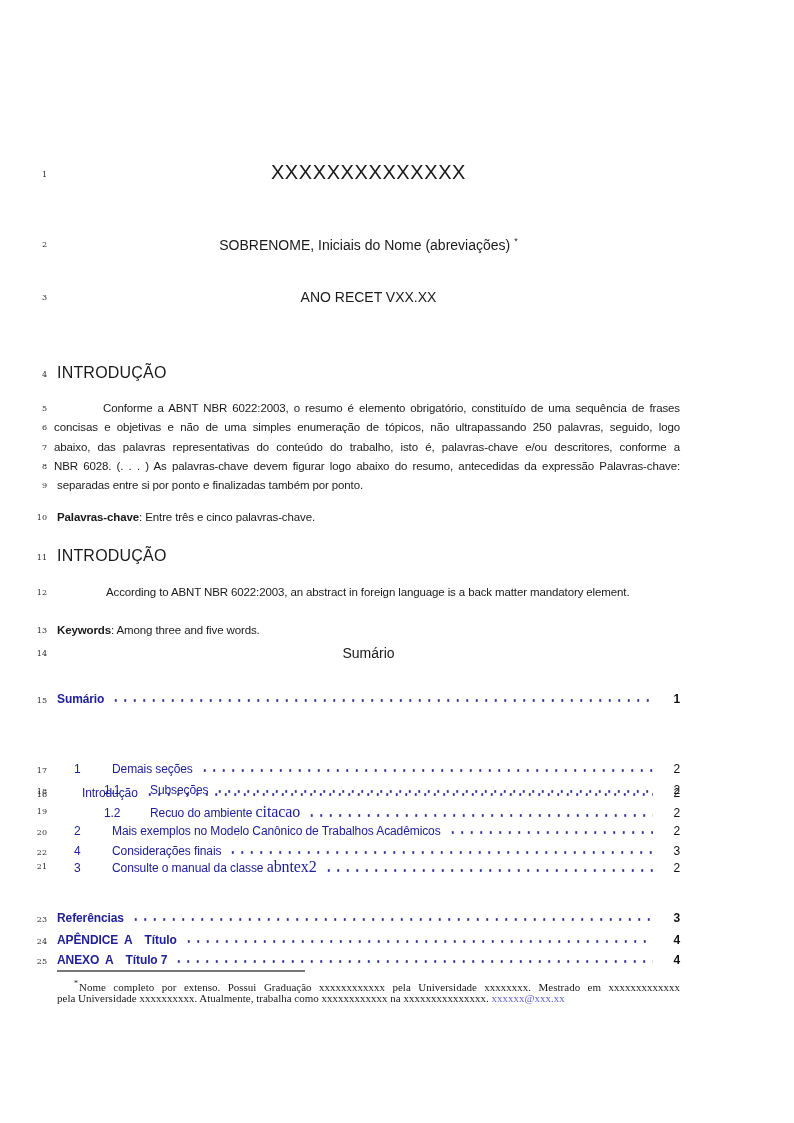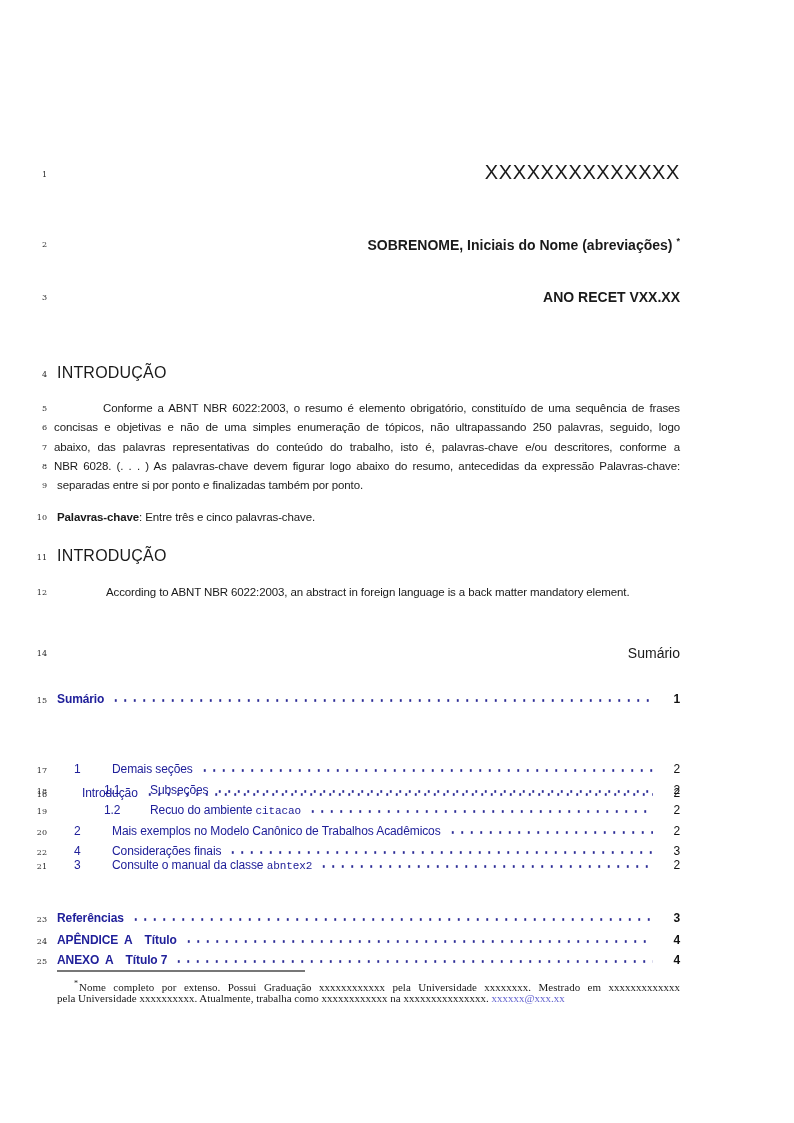--- a/index.html
+++ b/index.html
@@ -2,43 +2,43 @@
 <html><head>
 <meta charset="utf-8">
 <style>
   html,body{margin:0;padding:0;background:#ffffff;}
   .page{position:relative;width:794px;height:1123px;background:#ffffff;overflow:hidden;
         font-family:"Liberation Sans",sans-serif;color:#1a1a1a;}
   .row{position:absolute;left:30px;width:650px;}
   .lnum{position:absolute;left:0;top:4px;width:17px;text-align:right;
         font-family:"DejaVu Serif",serif;font-size:8px;color:#2b2b2b;}
   .content{margin-left:27px;}
-  .center{text-align:right;}
+  .center{text-align:center;}
   .title-text{font-size:20px;font-weight:500;letter-spacing:.6px;}
   .title-row .lnum{top:9px;}
-  .mid-text{font-size:14px;font-weight:bold;}
+  .mid-text{font-size:14px;}
   .heading{font-size:16px;font-weight:500;letter-spacing:.2px;}
   .heading-row .lnum{top:6px;}
   .body-text{font-size:11.5px;letter-spacing:-.12px;line-height:16px;}
   .just{text-align:justify;text-align-last:justify;margin-left:24px;}
   .indent{text-indent:49px;}
   .sumario-h{font-size:14px;}
   sup.mark{font-size:9px;vertical-align:super;margin-left:4px;}
   
   .toc-row .content{display:flex;align-items:baseline;font-size:12px;color:#20209a;
                     letter-spacing:-.1px;}
   .toc-bold{font-weight:bold;}
   .sp{flex:none;}
   .sp-intro{width:25px;}
   .sp-sec{width:17px;}
   .sp-sub{width:47px;}
   .toc-num{flex:none;width:38px;}
   .toc-num.sub{width:46px;}
   .toc-title{flex:none;white-space:nowrap;}
-  .mono{font-family:Liberation Mono, monospace;font-size:11px;}
+  .mono{font-family:Liberation Serif, serif;font-size:16px;}
   .dots{flex:1 1 auto;align-self:stretch;margin:0 5px 0 7px;
         background-image:radial-gradient(circle,#2c2c96 1.05px,transparent 1.35px);
         background-size:9.5px 3px;background-repeat:repeat-x;
         background-position:left calc(100% - 4px);}
   .toc-page{flex:none;width:22px;text-align:right;color:#111111;}
   .bold-page{font-weight:bold;}
   
   .fn-rule{position:absolute;left:57px;top:970px;width:248px;height:2px;background:#777777;}
   .fn .content{font-family:"Liberation Serif",serif;font-size:11px;color:#1a1a1a;line-height:15px;}
   .fnline1{text-align:justify;text-align-last:justify;text-indent:17px;}
@@ -78,20 +78,24 @@
   <div class="row heading-row" style="top:547px">
     <span class="lnum">11</span>
     <div class="content heading">INTRODUÇÃO</div>
   </div>
 
   <div class="row" style="top:584px">
     <span class="lnum">12</span>
     <div class="content body-text indent">According to ABNT NBR 6022:2003, an abstract in foreign language is a back matter mandatory element.</div>
   </div>
 
+  <div class="row" style="top:622px">
+    <span class="lnum">13</span>
+    <div class="content body-text"><b>Keywords</b><span>: Among three and five words.</span></div>
+  </div>
 
   <div class="row" style="top:645px">
     <span class="lnum">14</span>
     <div class="content center sumario-h">Sumário</div>
   </div>
 
   <div class="fn-rule"></div>
 
   <div class="row fn" style="top:991px">
     <div class="content"><span>pela Universidade xxxxxxxxxx. Atualmente, trabalha como xxxxxxxxxxxx na xxxxxxxxxxxxxxx. </span><span class="email">xxxxxx@xxx.xx</span></div>

